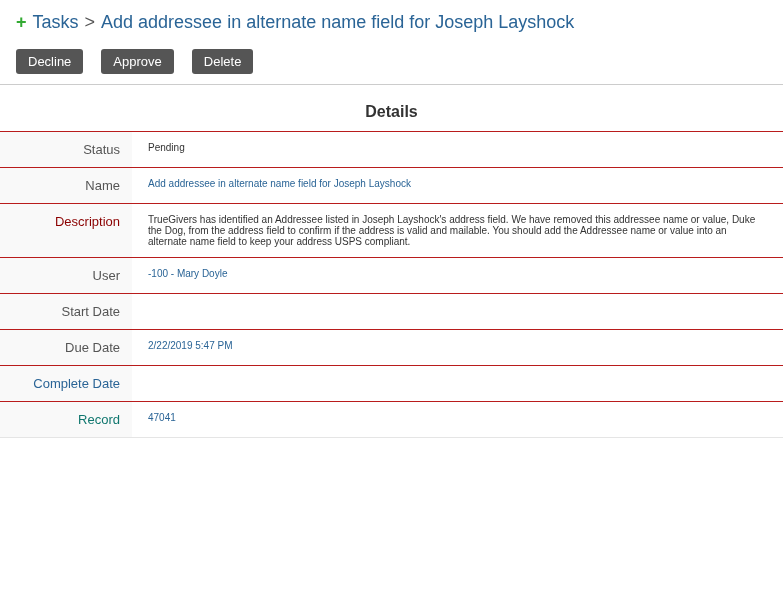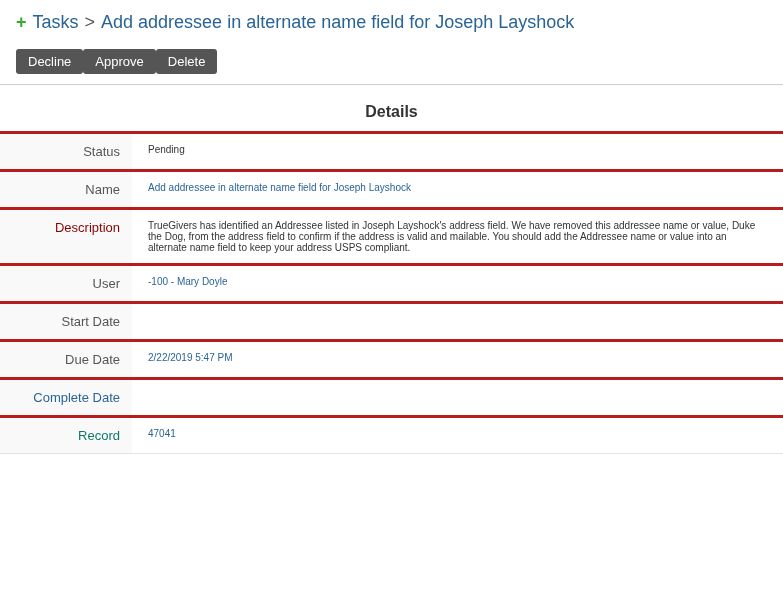--- a/index.html
+++ b/index.html
@@ -34,21 +34,21 @@
     }
     .page-header .breadcrumb-title {
       font-size: 18px;
       color: #2a6496;
     }
 
     
     .toolbar {
       padding: 6px 16px 10px 16px;
       display: flex;
-      gap: 0;
+      gap: 18px;
     }
     .btn {
       padding: 5px 12px;
       font-size: 13px;
       border: none;
       cursor: pointer;
       border-radius: 3px;
       font-family: Arial, sans-serif;
     }
     .btn-dark {
@@ -71,21 +71,21 @@
       color: #333;
       text-align: center;
     }
 
     
     .details-table {
       width: 100%;
       border-collapse: collapse;
     }
     .details-table tr {
-      border-top: 3px solid #b91c1c;
+      border-top: 1px solid #b91c1c;
       padding-left: 26px;
     }
     .details-table tr:last-child {
       border-bottom: 1px solid #e5e5e5;
     }
     .details-table td.label-cell {
       width: 132px;
       text-align: right;
       padding: 10px 12px 10px 0;
       color: #555;

